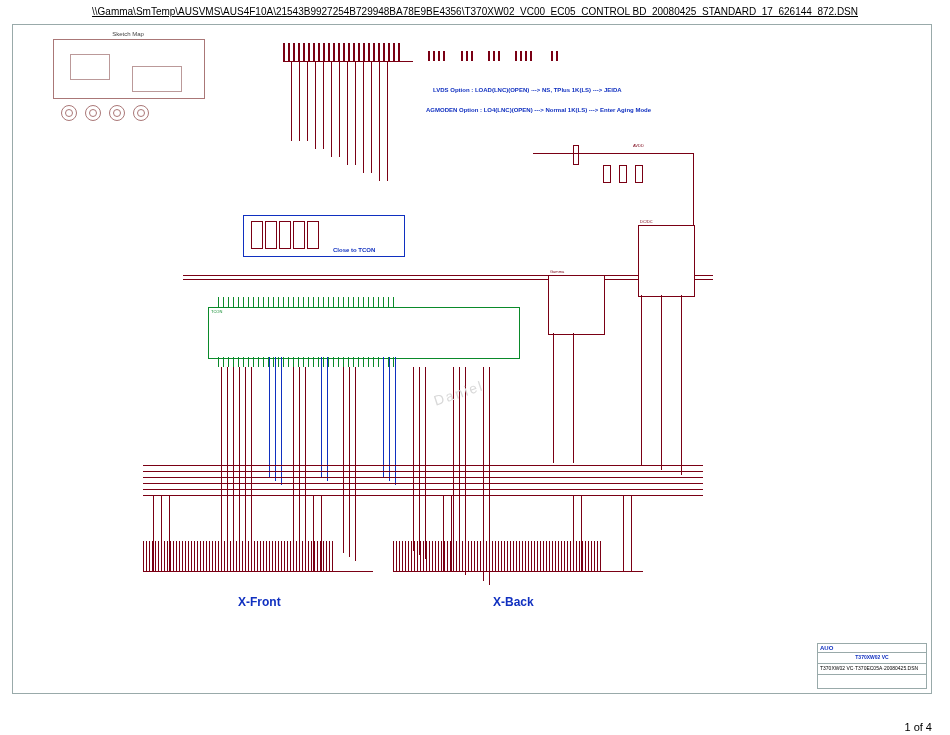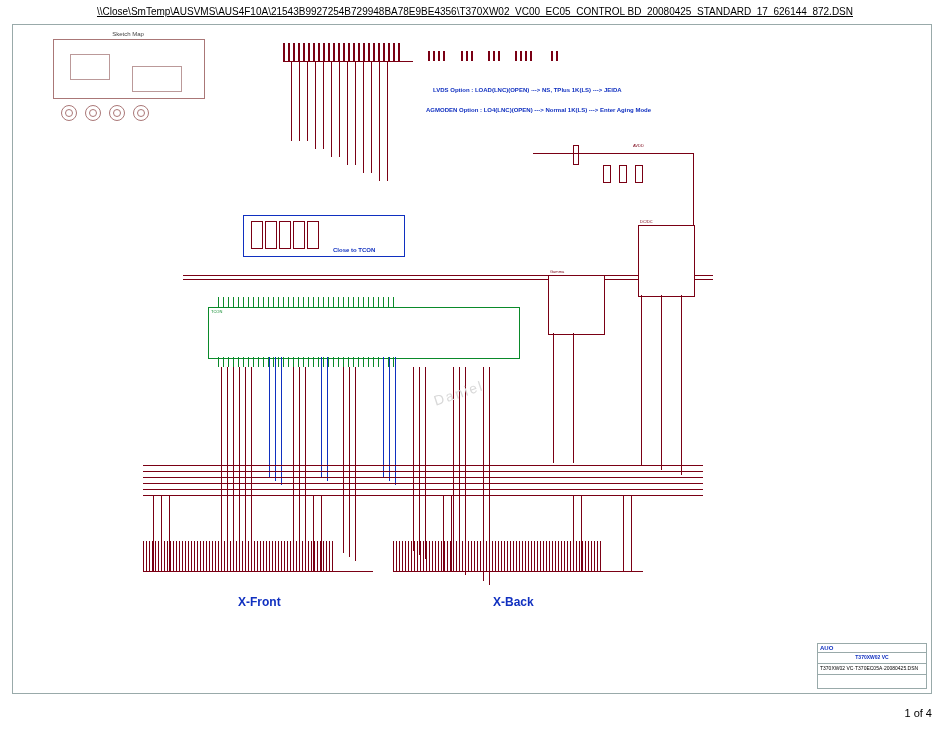--- a/index.html
+++ b/index.html
@@ -28,32 +28,32 @@
   .gtxt{position:absolute;font-size:4px;color:#0a8a2a;white-space:nowrap}
   .label-big{position:absolute;font-size:12px;font-weight:700;color:#1030c0}
   .pickrow{position:absolute;height:18px}
   .pick{display:inline-block;width:2px;height:18px;background:#7a0014;margin-right:3px;vertical-align:bottom}
   .pickrow.small .pick{height:10px}
   .comb{position:absolute;height:30px}
   .comb .tooth{display:inline-block;width:1px;height:30px;background:#7a0014;margin-right:2px}
   .titleblock{position:absolute;right:4px;bottom:4px;width:108px;height:44px;border:1px solid #9aa;font-size:5px}
   .titleblock .row{border-top:1px solid #9aa;padding:1px 2px;height:8px;overflow:hidden;white-space:nowrap}
   .titleblock .logo{font-size:6px;font-weight:700;color:#1030c0;padding:1px 2px}
-  .pagenum{position:absolute;right:18px;bottom:16px;font-size:11px;color:#000}
+  .pagenum{position:absolute;right:18px;bottom:2px;font-size:11px;color:#000}
   .wm{position:absolute;font-size:14px;color:#d8d8d8;transform:rotate(-18deg);letter-spacing:2px}
   .chip{position:absolute;border:1px solid #0a8a2a;background:#fff}
   .pinrow{position:absolute;display:flex}
   .pin{width:1px;height:10px;background:#0a8a2a;margin-right:4px}
 </style>
 </head>
 <body>
 
 <div class="page">
 
-  <div class="filepath">\\Close\SmTemp\AUSVMS\AUS4F10A\21543B9927254B729948BA78E9BE4356\T370XW02_VC00_EC05_CONTROL BD_20080425_STANDARD_17_626144_872.DSN</div>
+  <div class="filepath">\\Gamma\SmTemp\AUSVMS\AUS4F10A\21543B9927254B729948BA78E9BE4356\T370XW02_VC00_EC05_CONTROL BD_20080425_STANDARD_17_626144_872.DSN</div>
 
   <div class="sheet">
 
     <div class="sketch-box">
       <div class="sketch-title">Sketch Map</div>
       <div class="sketch-frame">
         <div class="sb1"></div>
         <div class="sb2"></div>
       </div>
       <div class="circles">

